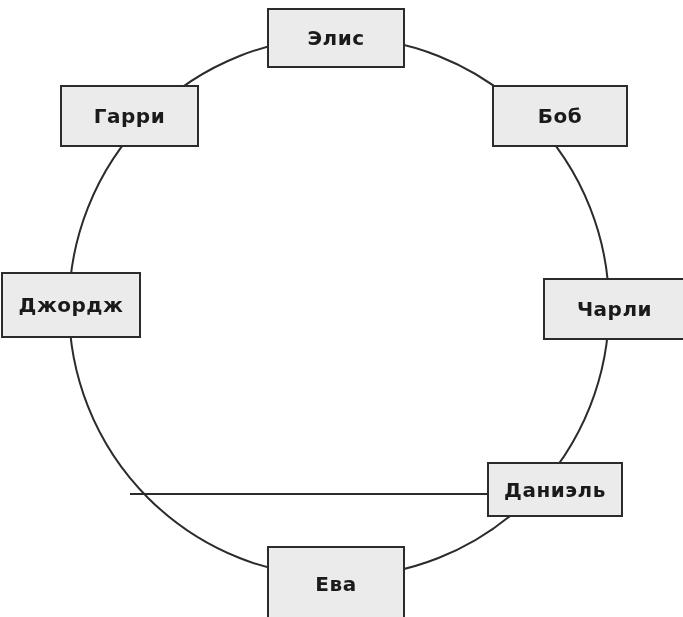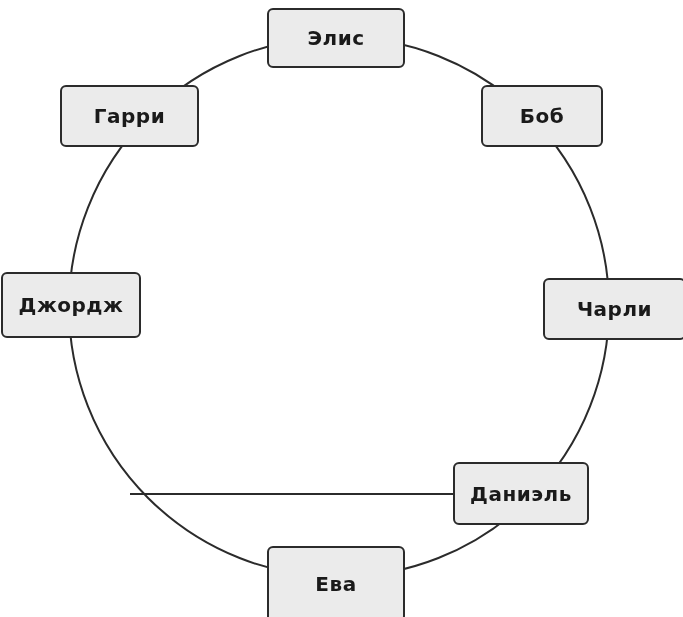--- a/index.html
+++ b/index.html
@@ -29,30 +29,30 @@
     stroke-width: 2;
   }
   .node {
     position: absolute;
     box-sizing: border-box;
     display: flex;
     align-items: center;
     justify-content: center;
     background: #ebebeb;
     border: 2px solid #2b2b2b;
-    border-radius: 6px;
+    border-radius: 0;
     font-weight: bold;
     font-size: 20px;
     color: #1a1a1a;
     letter-spacing: 0.5px;
   }
   .node-alice   { left: 267px; top:   8px; width: 138px; height: 60px; }
-  .node-bob     { left: 481px; top:  85px; width: 122px; height: 62px; }
+  .node-bob     { left: 492px; top:  85px; width: 136px; height: 62px; }
   .node-charlie { left: 543px; top: 278px; width: 143px; height: 62px; }
-  .node-daniel  { left: 453px; top: 462px; width: 136px; height: 63px; }
+  .node-daniel  { left: 487px; top: 462px; width: 136px; height: 55px; }
   .node-eva     { left: 267px; top: 546px; width: 138px; height: 76px; }
   .node-frank   { left:  61px; top: 462px; width: 138px; height: 63px; }
   .node-george  { left:   1px; top: 272px; width: 140px; height: 66px; text-align: right; }
   .node-harry   { left:  60px; top:  85px; width: 139px; height: 62px; }
 </style>
 </head>
 <body>
 
 <div class="canvas">
 

